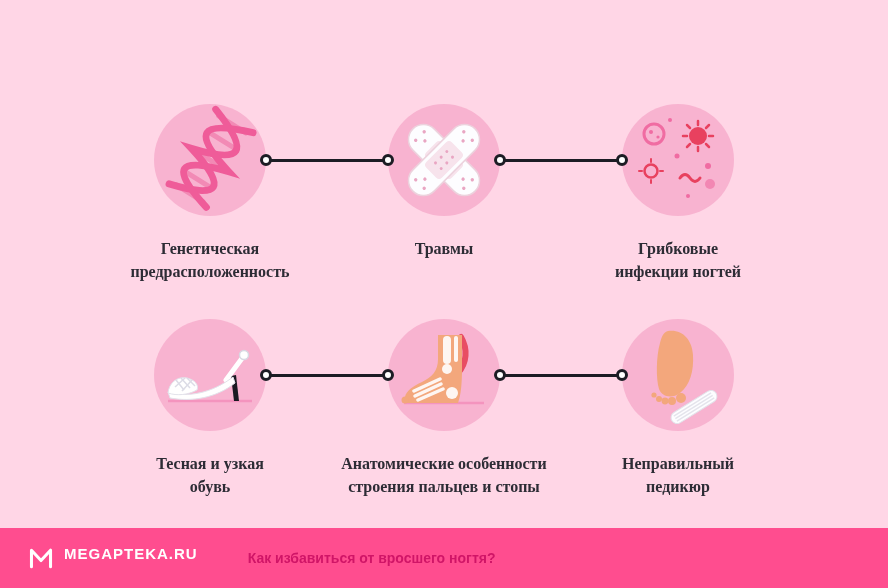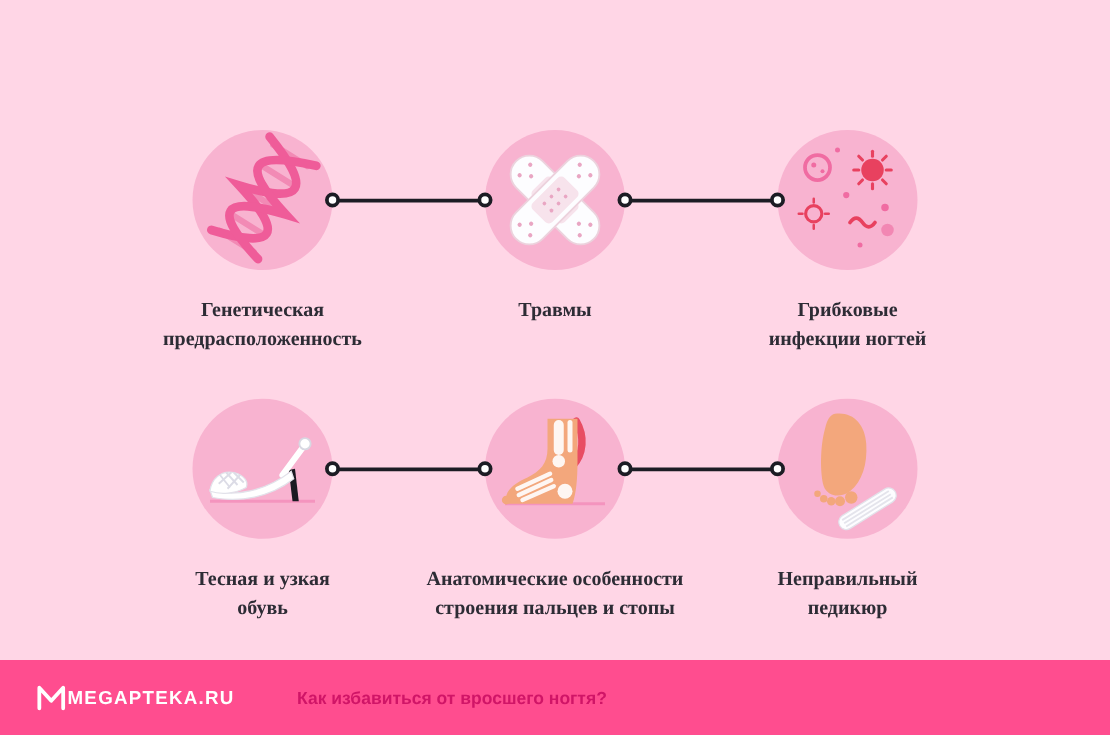--- a/index.html
+++ b/index.html
@@ -37,21 +37,21 @@
     background:#fff; border:3px solid var(--connector, #1C1C24); flex:none;
   }
   .connector .line {
     flex:1; height:3px; background: var(--connector, #1C1C24); margin:0 -1px;
   }
   .footer {
     position:absolute; left:0; bottom:0; width:100%; height:60px;
     background: var(--footer-bg, #FF4D8F);
     display:flex; align-items:center; padding-left:28px; box-sizing:border-box;
   }
-  .brand { display:flex; align-items:center; }
+  .brand { display:flex; gap:10px; }
   .brand-name {
     color:#fff; font-weight:bold; font-size:15px; letter-spacing:1px;
   }
   .footer-question {
     margin-left:50px; font-weight:bold; font-size:14px;
     color: var(--footer-question, #D01567);
   }
 </style>
 </head>
 <body>

